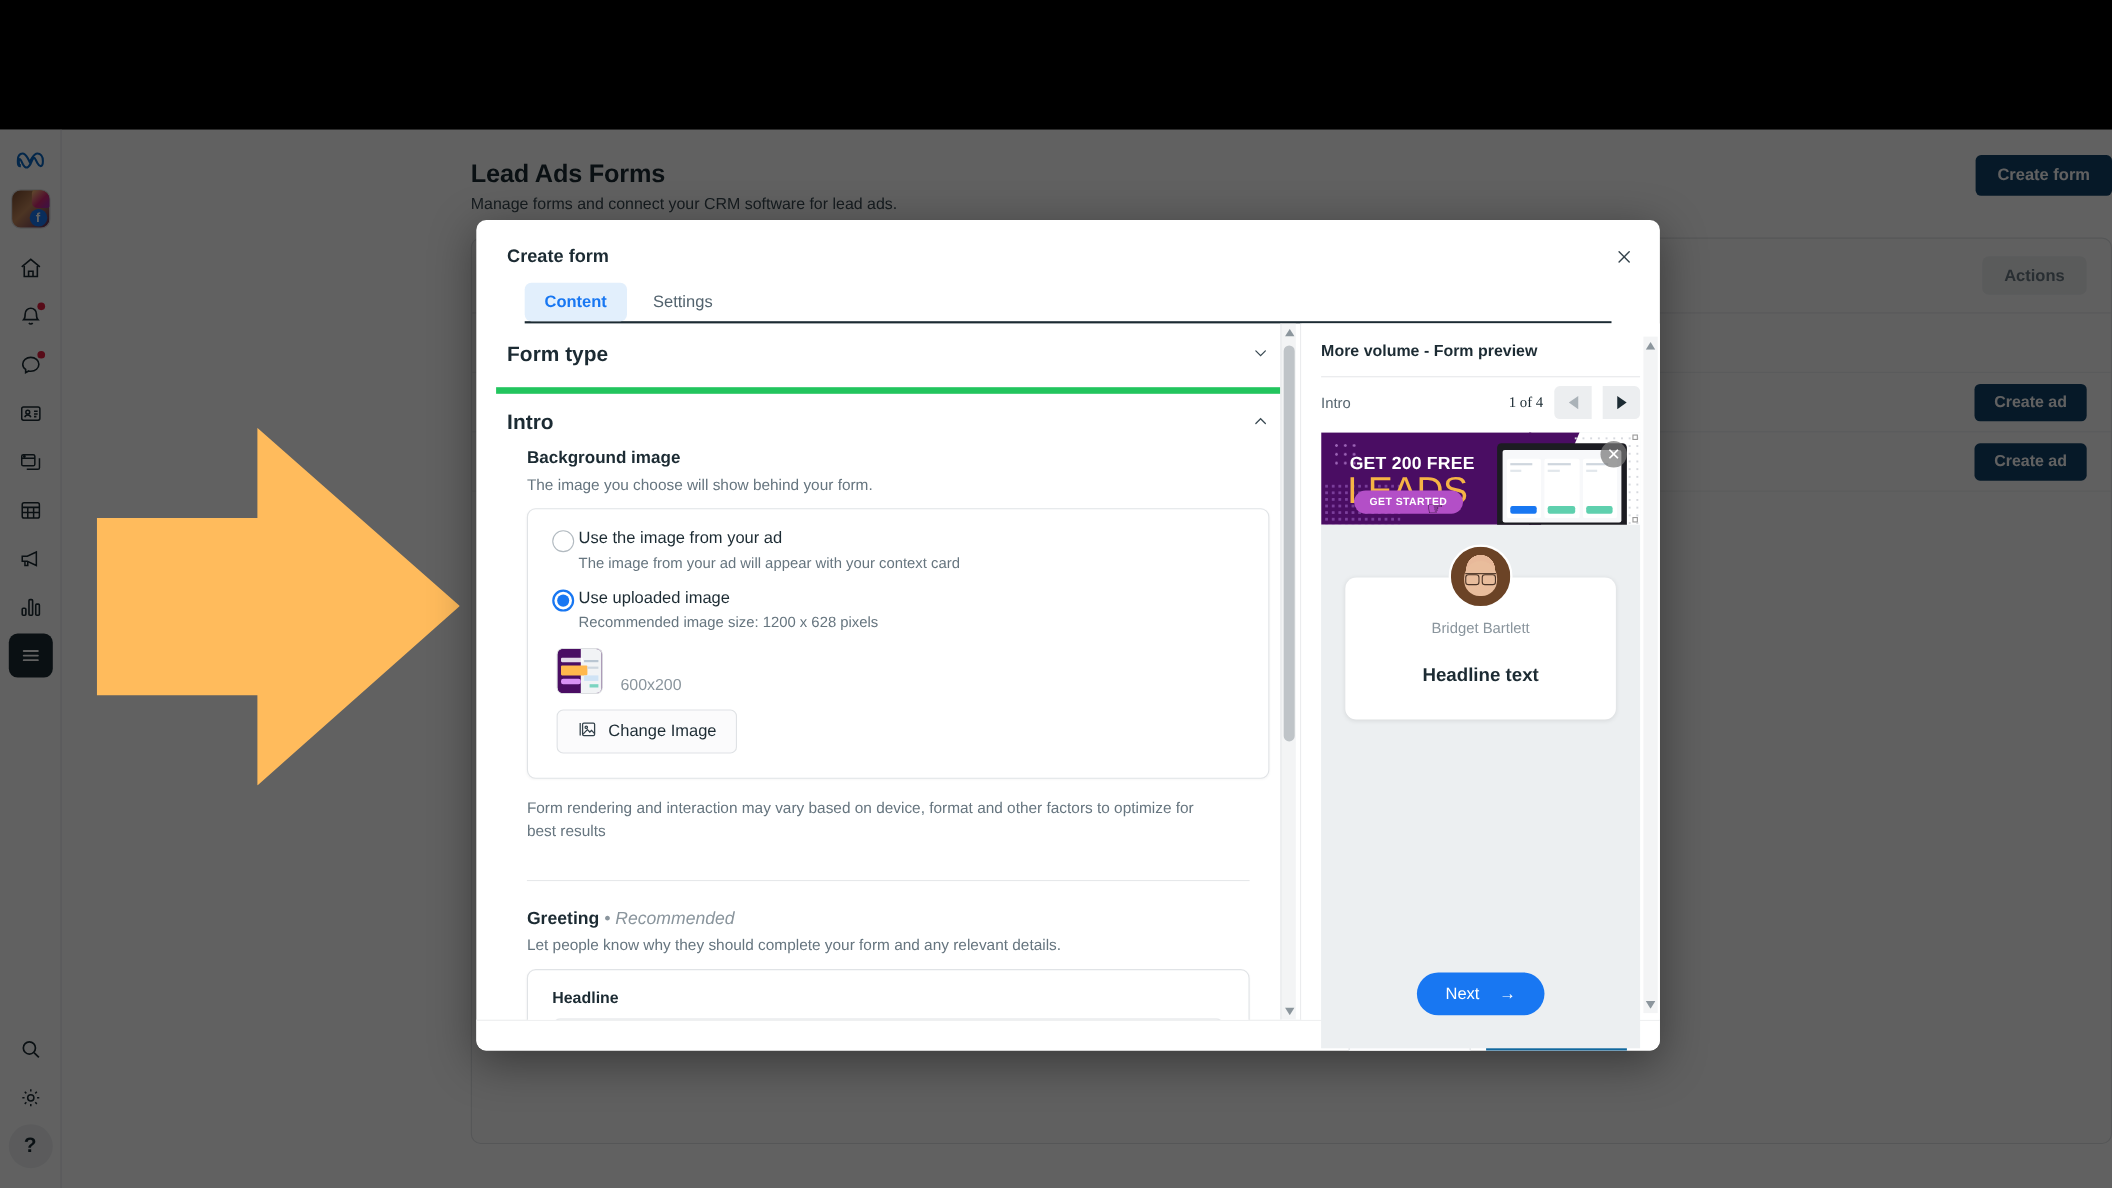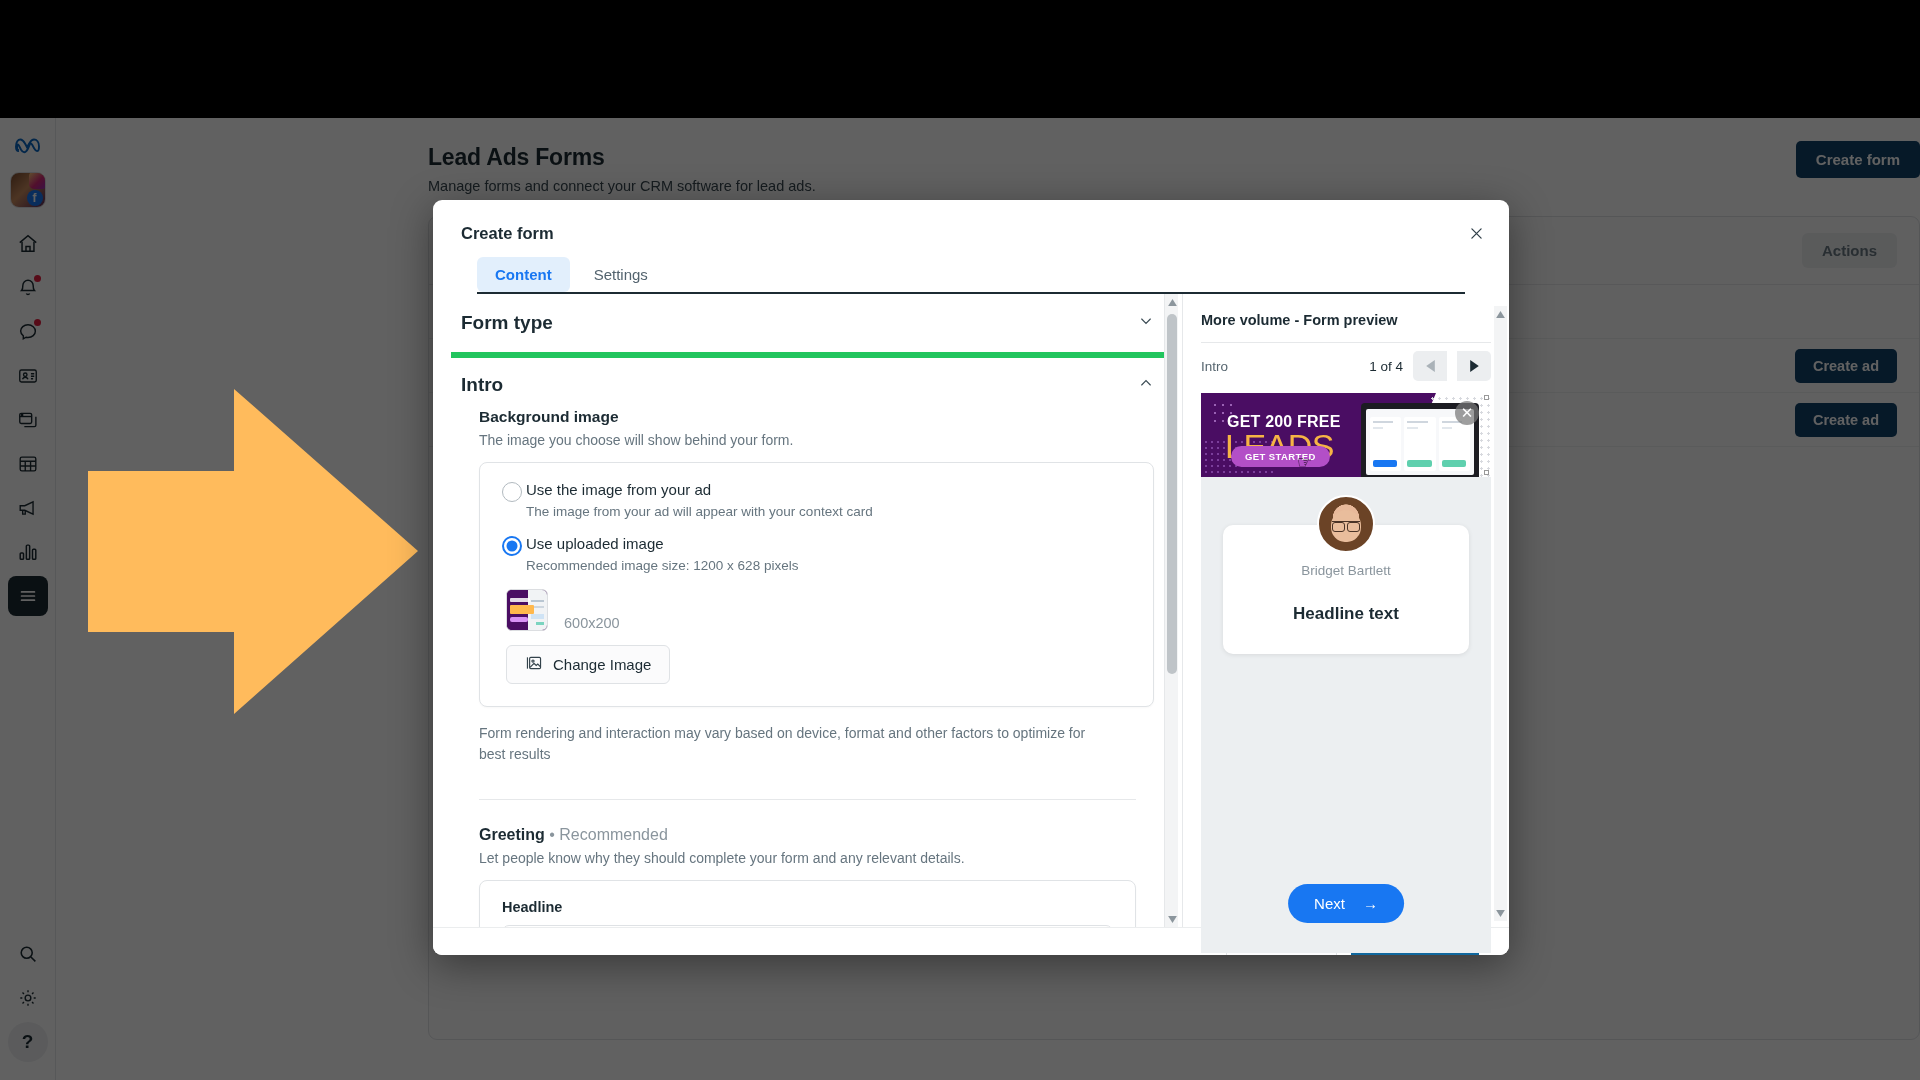--- a/index.html
+++ b/index.html
@@ -247,21 +247,21 @@
   }
 
   .note {
     font-size:14px; color:#66757f; line-height:1.5;
     margin:16px 10px 0 28px; max-width:620px;
   }
   .divider { border-top:1px solid #e6e8ea; margin:34px 28px 0 28px; }
 
   .greeting-head { margin:26px 10px 0 28px; }
   .greet-title { font-size:16px; font-weight:700; color:#1c2b33; }
-  .greet-rec { font-size:16px; font-weight:400; color:#8a959d; }
+  .greet-rec { font-size:16px; font-weight:400; color:#8a959d;font-style:italic; }
   .greet-desc { font-size:14px; color:#66757f; margin-top:6px; }
 
   .field-card {
     margin:14px 28px 0 28px;
     border:1px solid #e0e3e6; border-radius:8px; background:#fff;
     padding:18px 22px 22px 22px;
     box-shadow:0 1px 2px rgba(0,0,0,0.03);
   }
   .field-label { font-size:14.5px; font-weight:700; color:#1c2b33; }
   .field-input {
@@ -290,21 +290,21 @@
   .right-col {
     width:326px; position:relative; background:#ffffff;
     padding:18px 18px 0 18px;
   }
   .prev-title { font-size:14.5px; font-weight:700; color:#1c2b33; }
   .prev-rule { border-bottom:1px solid #e6e8ea; margin-top:14px; }
   .prev-nav {
     display:flex; align-items:center; height:46px; gap:10px;
   }
   .prev-step { font-size:13.5px; color:#56656f; }
-  .prev-count { font-size:13.5px; color:#1c2b33; margin-left:auto; }
+  .prev-count { font-size:13.5px; color:#1c2b33; margin-left:auto;font-family:Liberation Serif, serif; }
   .nav-btn {
     width:34px; height:30px; background:#eceef0; border-radius:5px;
     display:flex;align-items:center;justify-content:center; cursor:pointer;
   }
   .nav-btn.prev { border-radius:5px 0 0 5px; color:#9aa4ab; }
   .nav-btn.next { border-radius:0 5px 5px 0; color:#1c2b33; }
 
   .phone {
     margin-top:4px; width:290px; height:560px;
     background:#eceff1; position:relative; overflow:hidden;

